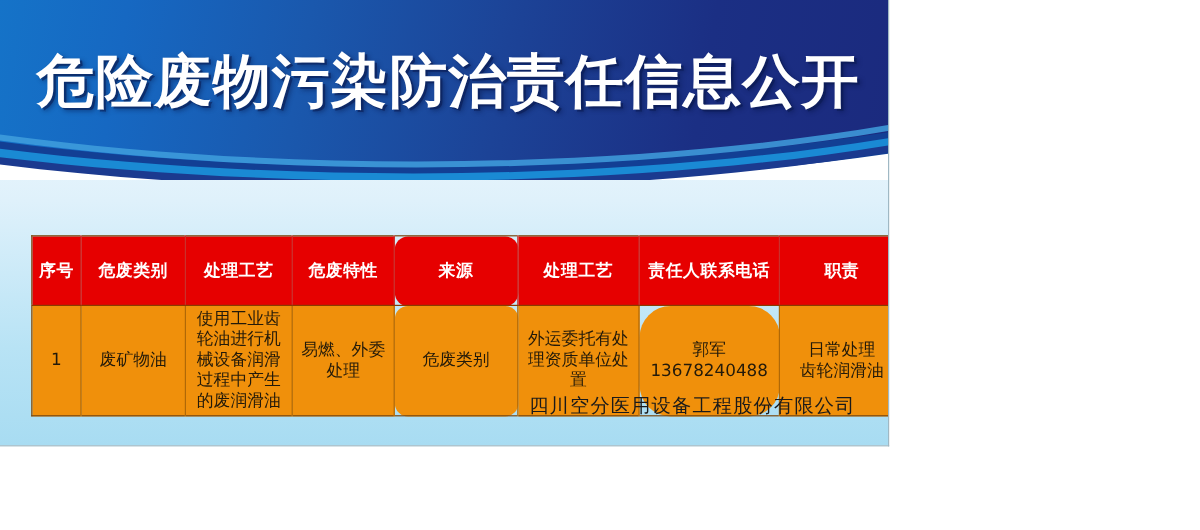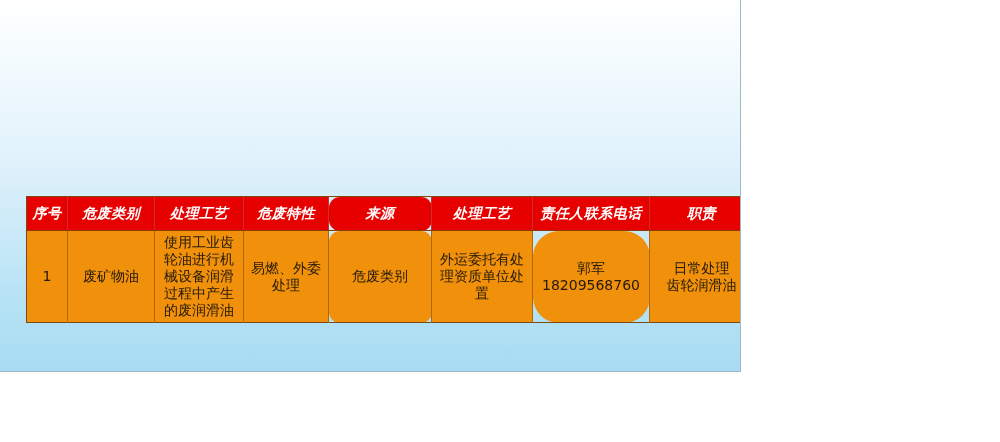--- a/index.html
+++ b/index.html
@@ -91,27 +91,26 @@
     width: 687px;
     table-layout: fixed;
     border: 1px solid #7a4a12;
   }
   table.info-table th {
     background: #e60000;
     color: #ffffff;
     font-size: 14px;
     font-weight: bold;
     height: 33px;
-    padding: 0 2px;
+    padding: 12px 2px;
     border-right: 1px solid #c9302c;
     border-bottom: 1px solid #8a3b00;
     text-align: center;
     letter-spacing: 0.5px;
     white-space: nowrap;
-    font-style: italic;
   }
   table.info-table th:last-child { border-right: none; }
   table.info-table td {
     background: #f0900b;
     color: #231a0a;
     font-size: 14px;
     height: 74px;
     padding: 3px 4px;
     border-right: 1px solid #b06806;
     text-align: center;
@@ -145,20 +144,40 @@
     font-family: "DejaVu Sans", "Liberation Sans", sans-serif;
   }
 </style>
 </head>
 <body>
 
 <div id="canvas">
 
   <div id="poster">
 
+    <div id="banner">
+      <div id="banner-bg"></div>
+
+      <svg width="741" height="150" viewBox="0 0 741 150">
+
+        <path d="M0,150 L741,150 L741,116 C560,150 300,158 0,131 Z" fill="#ffffff"></path>
+
+        <path d="M0,118 C240,150 520,144 741,110 L741,128 C520,160 240,164 0,134 Z" fill="#123f94"></path>
+
+        <path d="M0,124 C250,155 530,150 741,115 L741,124 C530,159 250,164 0,133 Z" fill="#1a8ad4"></path>
+
+        <path d="M0,112 C250,146 530,140 741,104 L741,109 C530,145 250,151 0,117 Z" fill="#3f9fdd" opacity="0.85"></path>
+
+        <path d="M0,131 C250,161 530,156 741,121 L741,127 C530,162 250,168 0,137 Z" fill="#1b3a8f"></path>
+      </svg>
+
+      <div id="title">
+        <span id="title-text">危险废物污染防治责任信息公开</span>
+      </div>
+    </div>
 
     <div id="table-wrap">
       <table class="info-table">
         <thead>
           <tr>
             <th class="c0">序号</th>
             <th class="c1">危废类别</th>
             <th class="c2">处理工艺</th>
             <th class="c3">危废特性</th>
             <th class="c4">来源</th>
@@ -170,24 +189,25 @@
         <tbody>
           <tr>
             <td class="c0">1</td>
             <td class="c1">废矿物油</td>
             <td class="c2 narrow-wrap">使用工业齿轮油进行机械设备润滑过程中产生的废润滑油</td>
             <td class="c3">易燃、外委处理</td>
             <td class="c4">危废类别</td>
             <td class="c5">外运委托有处理资质单位处置</td>
             <td class="c6 phone-cell">
               <div>郭军</div>
-              <div>18209568760</div>
+              <div>13678240488</div>
             </td>
             <td class="c7" style="white-space: pre-line;">日常处理
 齿轮润滑油</td>
           </tr>
         </tbody>
       </table>
     </div>
 
+    <div id="company">四川空分医用设备工程股份有限公司</div>
 
   </div>
 </div>
 
 </body></html>

